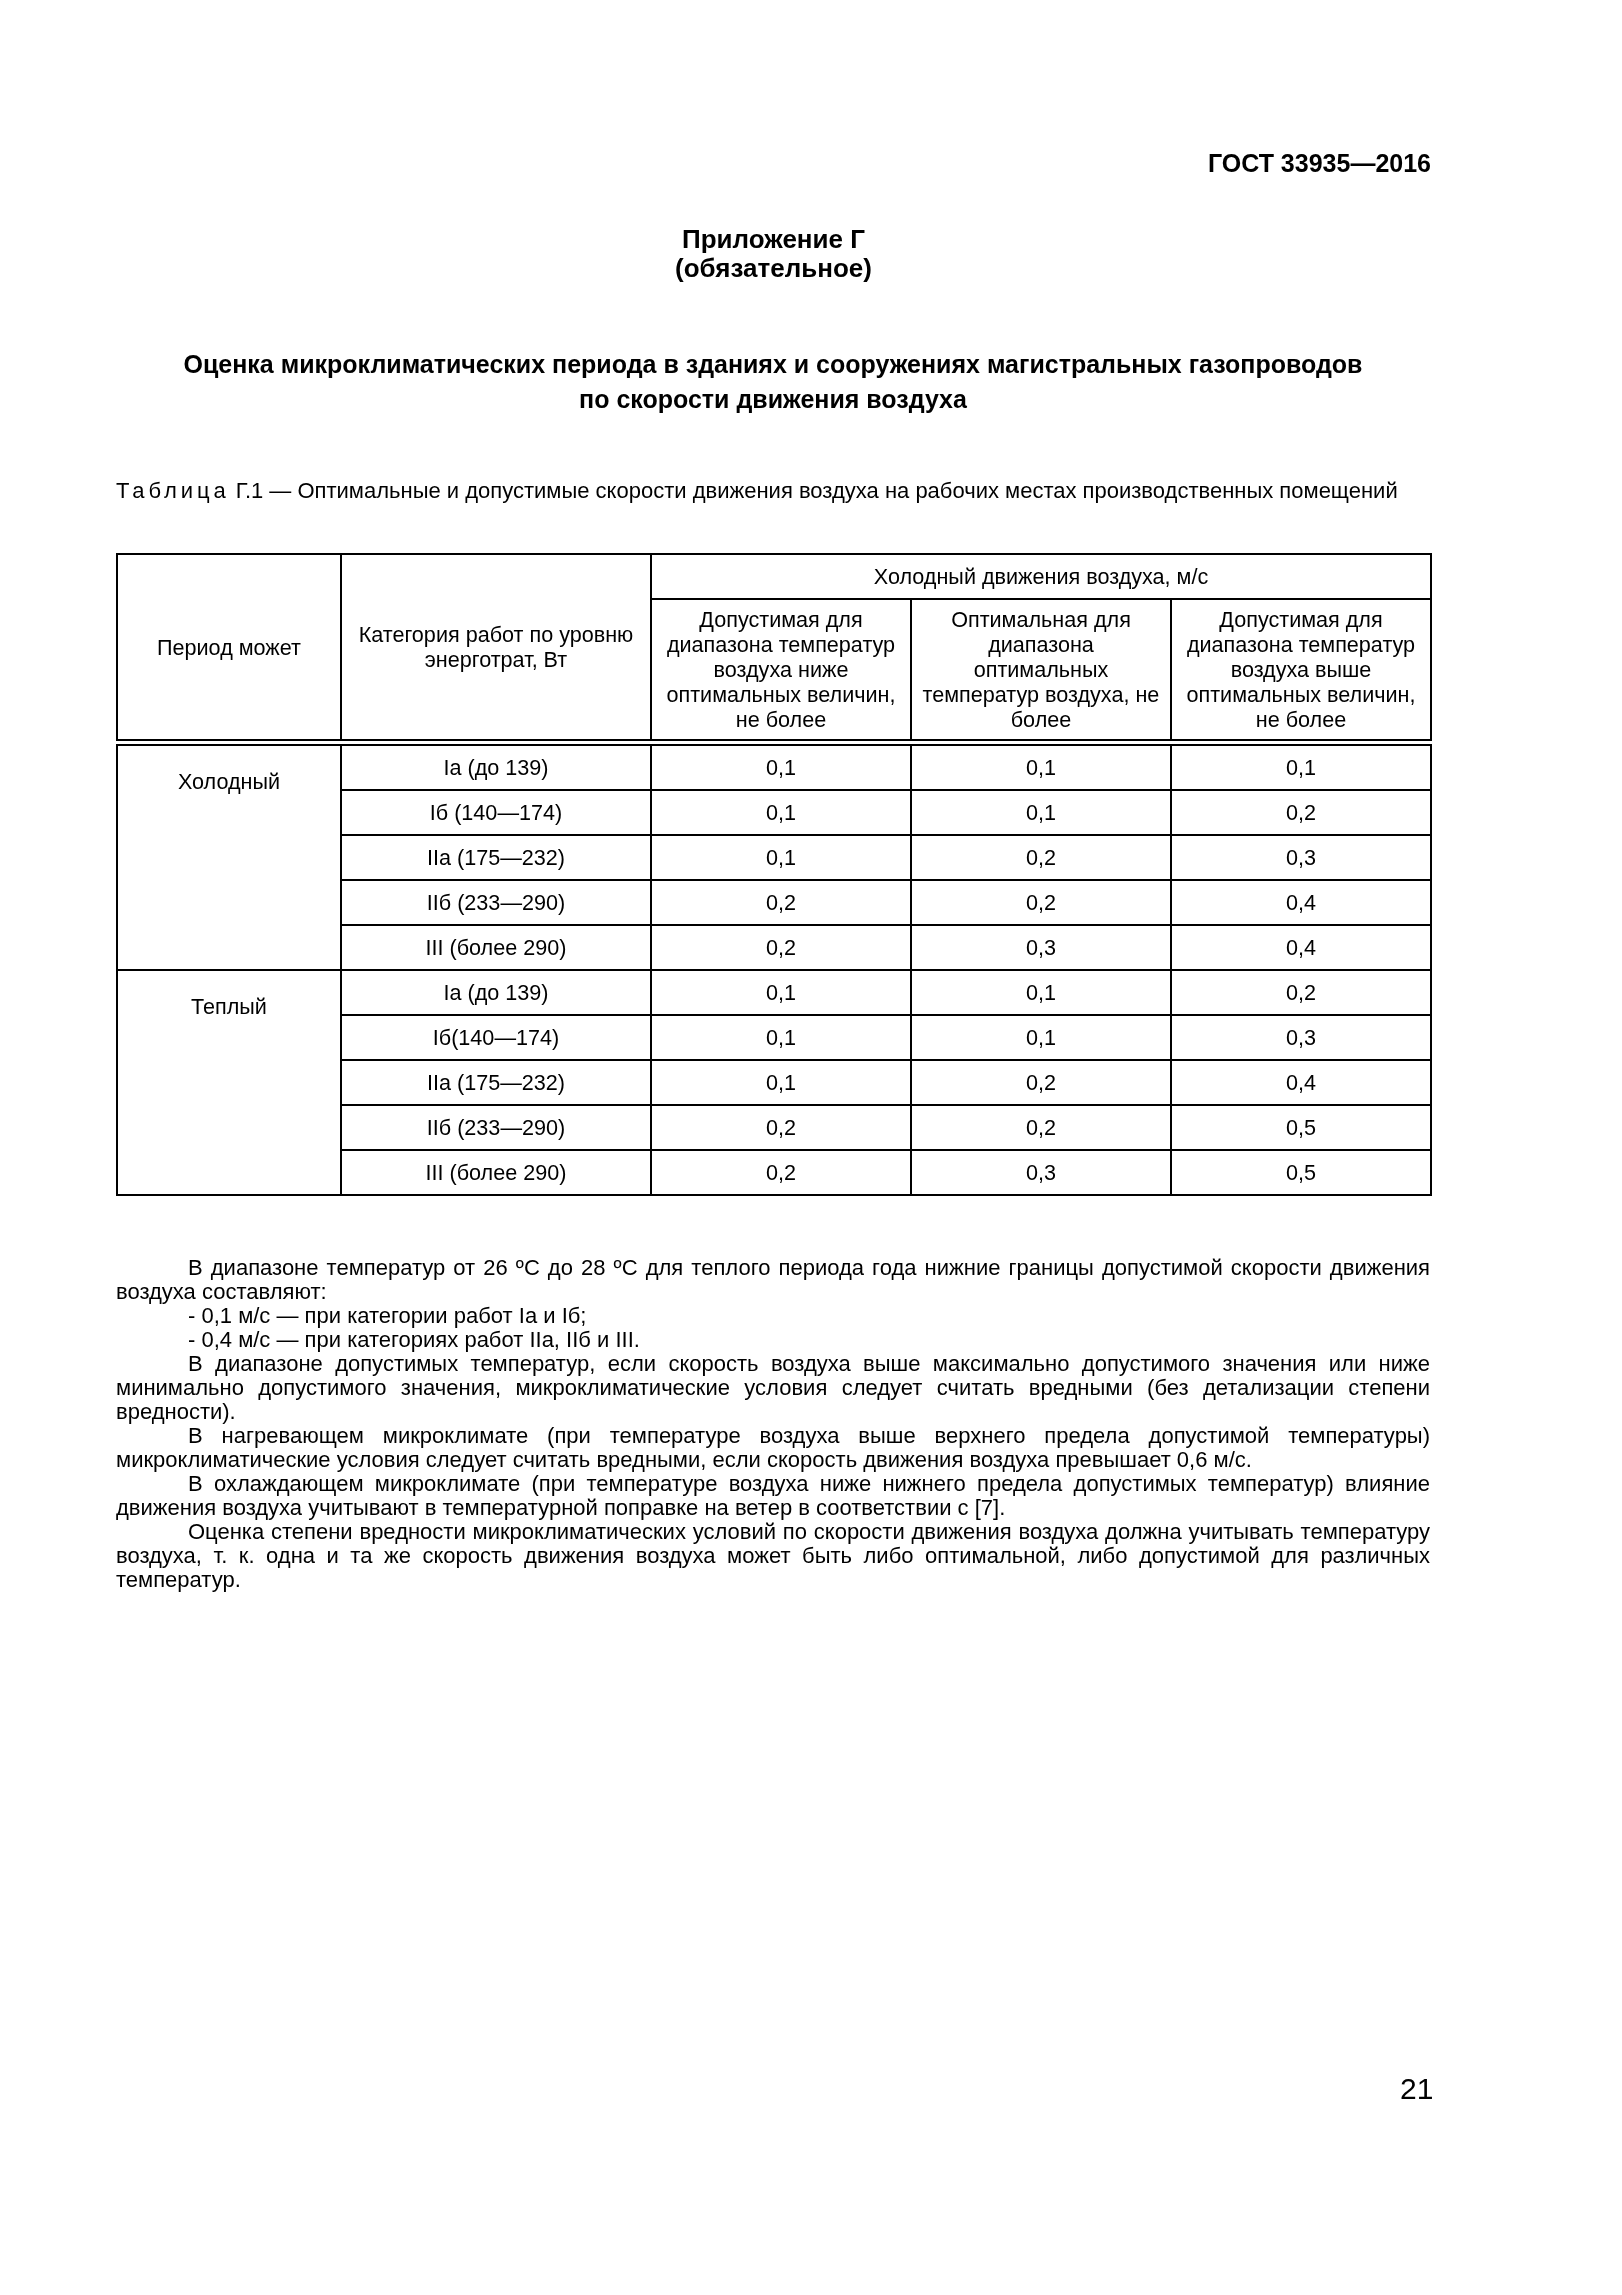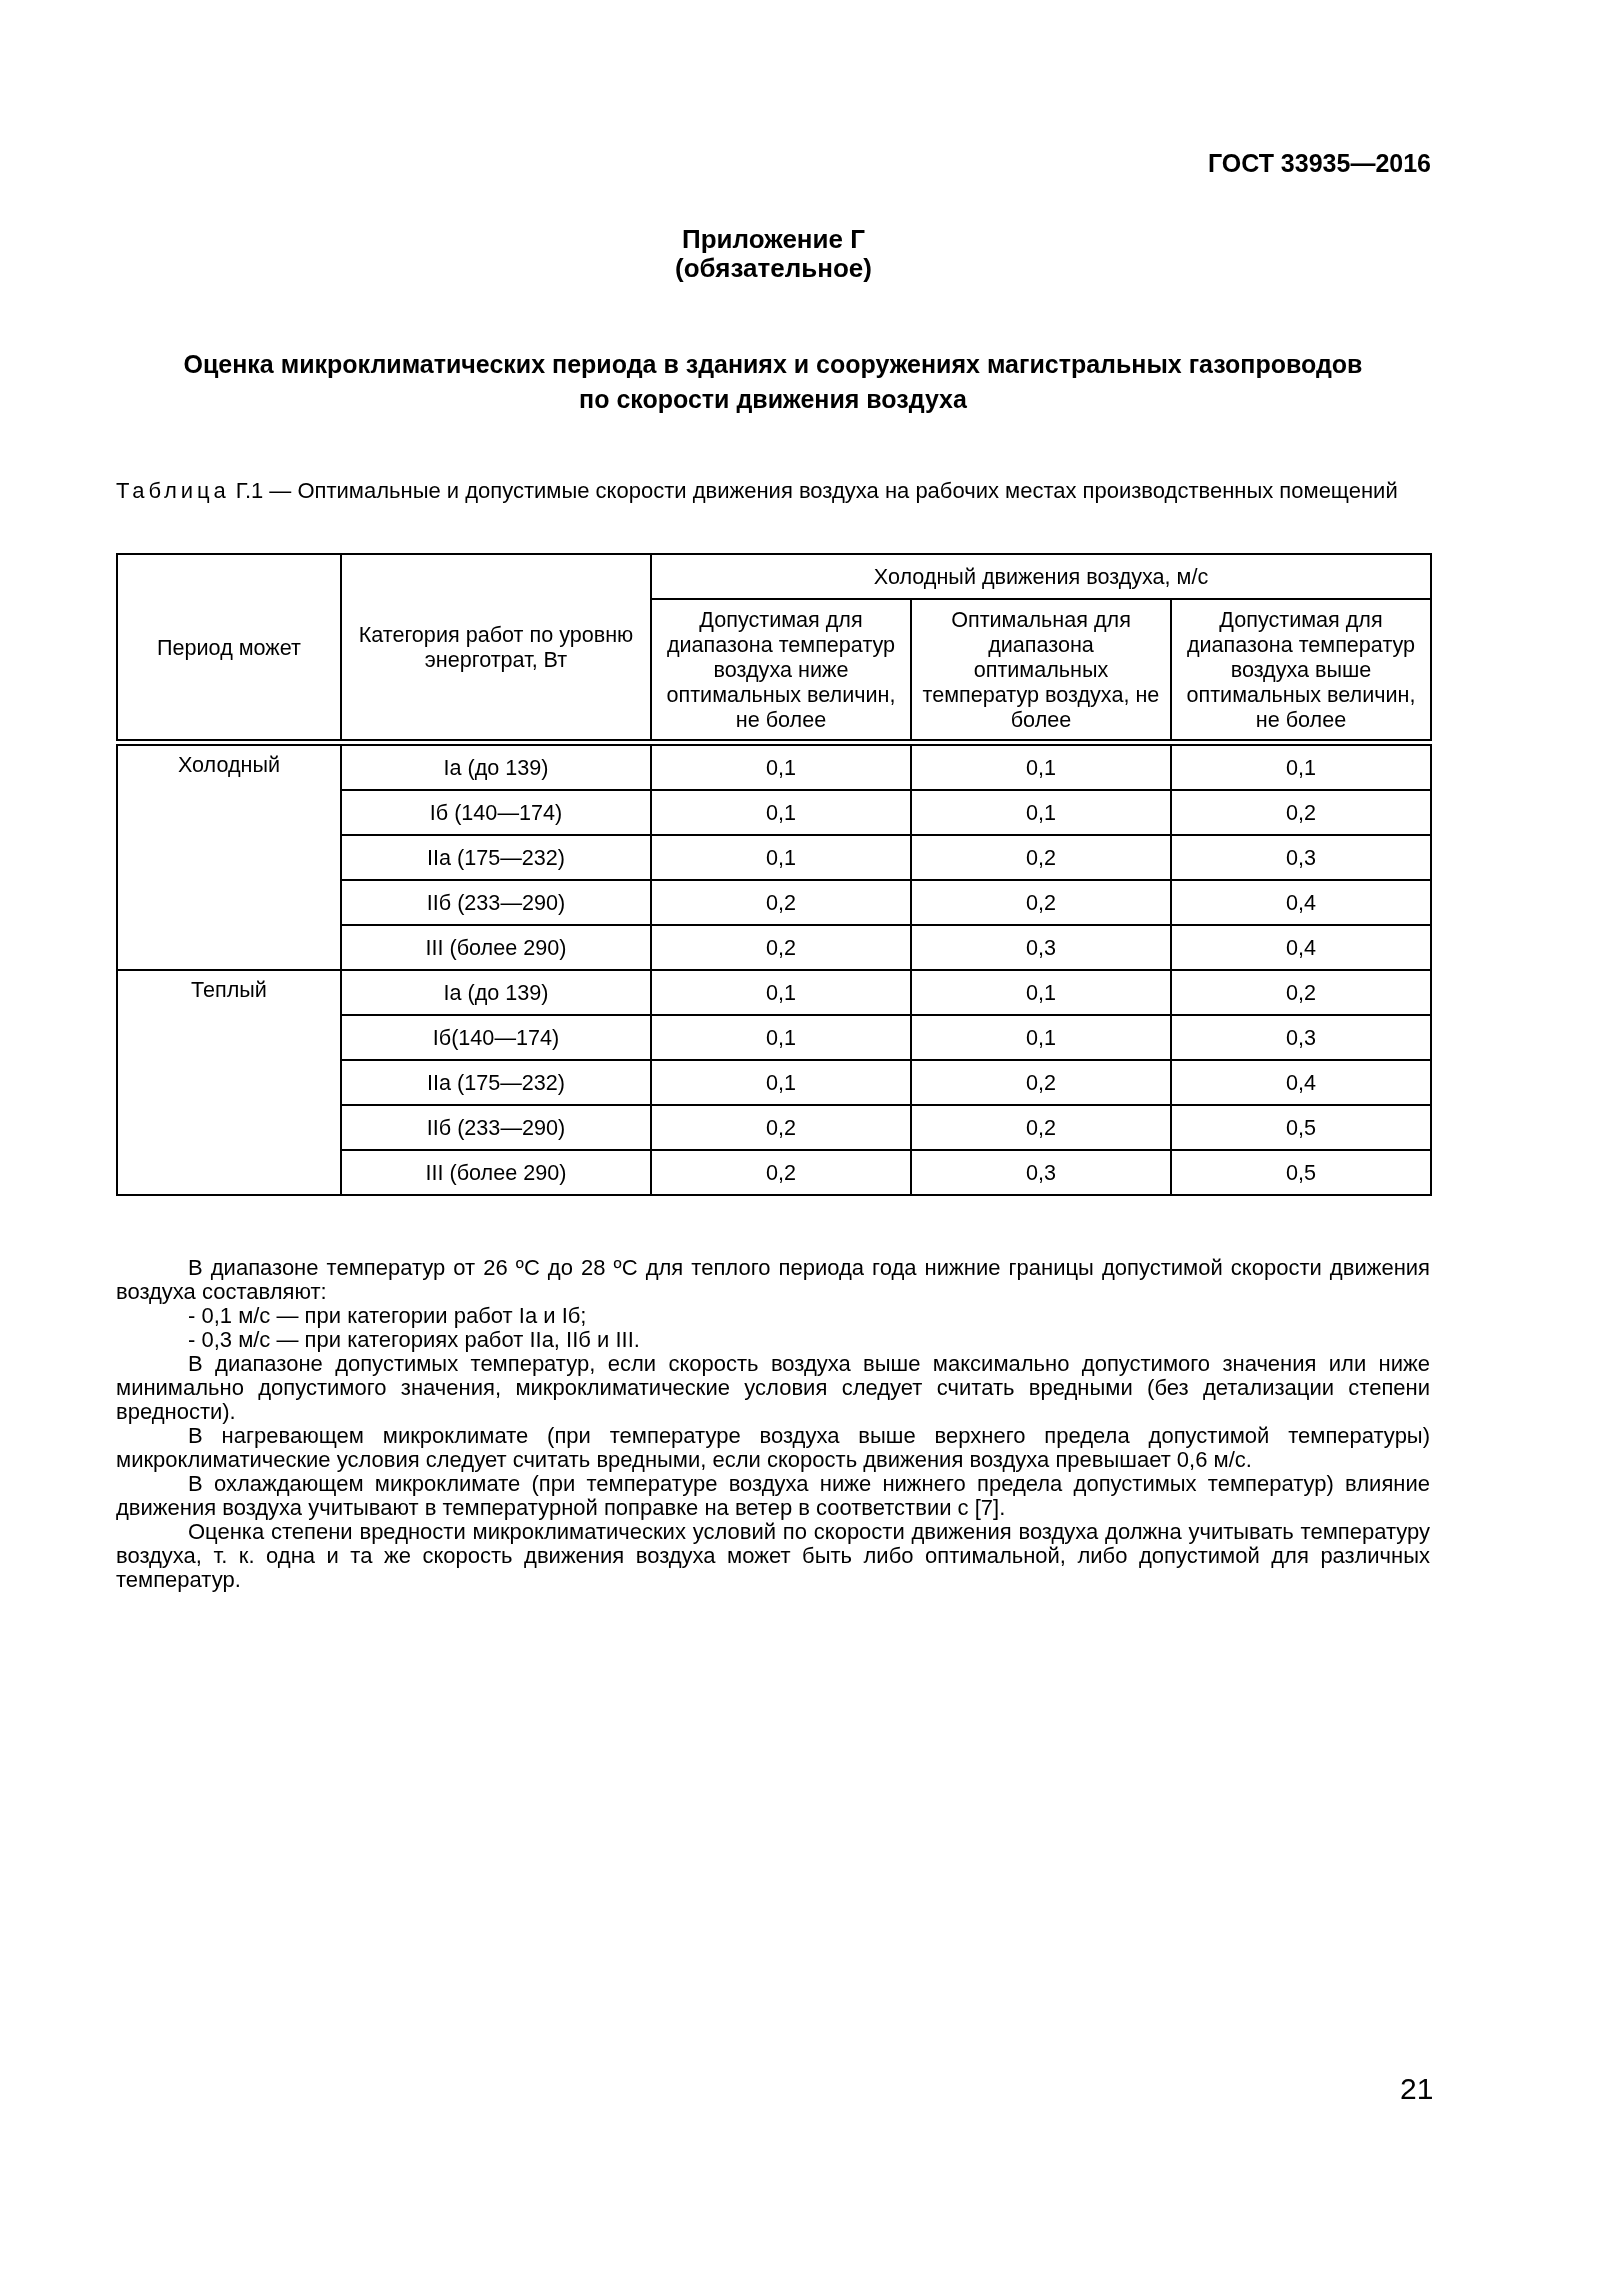--- a/index.html
+++ b/index.html
@@ -29,21 +29,21 @@
       border-collapse: collapse; font-size: 21.6px; table-layout: fixed;
     }
     table.data td, table.data th {
       border: 2.6px solid #000; font-weight: normal; text-align: center;
       padding: 0 6.5px; line-height: 25px;
     }
     table.data th.group { height: 43px; }
     table.data th.sub { height: 139px; vertical-align: middle; }
     table.data thead tr.last th { border-bottom: 7.9px double #000; }
     table.data td { height: 43px; vertical-align: middle; }
-    table.data td.period { vertical-align: top; padding-top: 6px; }
+    table.data td.period { vertical-align: top; padding-top: 23px; }
     .body-text {
       left: 116px; width: 1314px; top: 1256px; font-size: 22px; line-height: 24px;
     }
     .body-text p { margin: 0; text-align: justify; }
     .body-text p.indent { text-indent: 72px; }
     .body-text p.item { padding-left: 72px; }
     .page-num { left: 1400px; top: 2072px; font-size: 30px; }
   </style>
 </head>
 <body>
@@ -146,21 +146,21 @@
       <td>0,2</td>
       <td>0,3</td>
       <td>0,5</td>
     </tr>
   </tbody>
 </table>
 
 <div class="abs body-text">
   <p class="indent">В диапазоне температур от 26 ºС до 28 ºС для теплого периода года нижние границы допустимой скорости движения воздуха составляют:</p>
   <p class="item">- 0,1 м/с — при категории работ Iа и Iб;</p>
-  <p class="item">- 0,3 м/с — при категориях работ IIа, IIб и III.</p>
+  <p class="item">- 0,4 м/с — при категориях работ IIа, IIб и III.</p>
   <p class="indent">В диапазоне допустимых температур, если скорость воздуха выше максимально допустимого значения или ниже минимально допустимого значения, микроклиматические условия следует считать вредными (без детализации степени вредности).</p>
   <p class="indent">В нагревающем микроклимате (при температуре воздуха выше верхнего предела допустимой температуры) микроклиматические условия следует считать вредными, если скорость движения воздуха превышает 0,6 м/с.</p>
   <p class="indent">В охлаждающем микроклимате (при температуре воздуха ниже нижнего предела допустимых температур) влияние движения воздуха учитывают в температурной поправке на ветер в соответствии с [7].</p>
   <p class="indent">Оценка степени вредности микроклиматических условий по скорости движения воздуха должна учитывать температуру воздуха, т. к. одна и та же скорость движения воздуха может быть либо оптимальной, либо допустимой для различных температур.</p>
 </div>
 
 <div class="abs page-num">21</div>
 
 
 </body></html>

